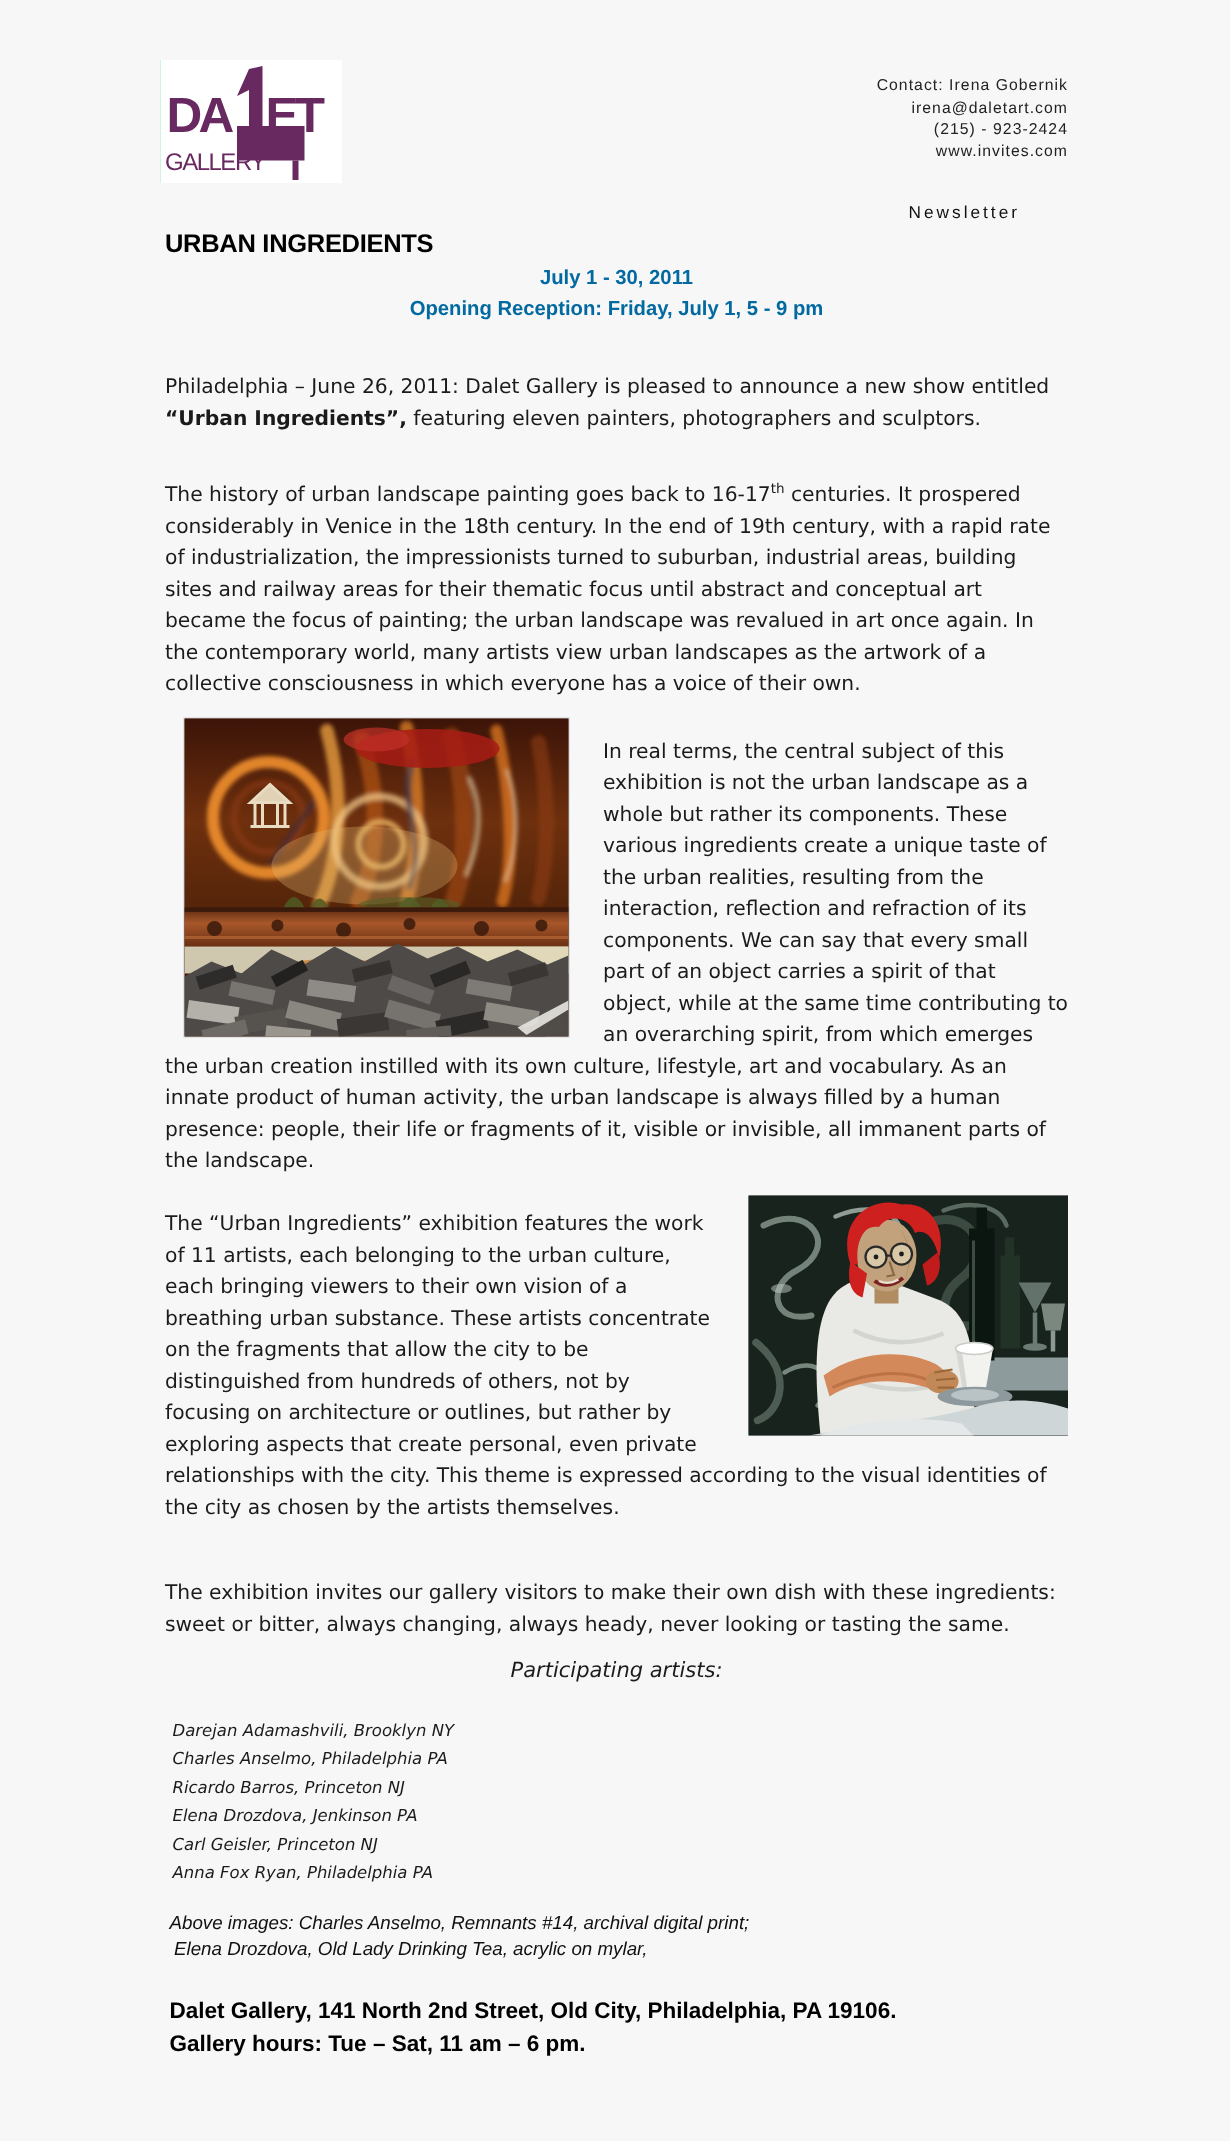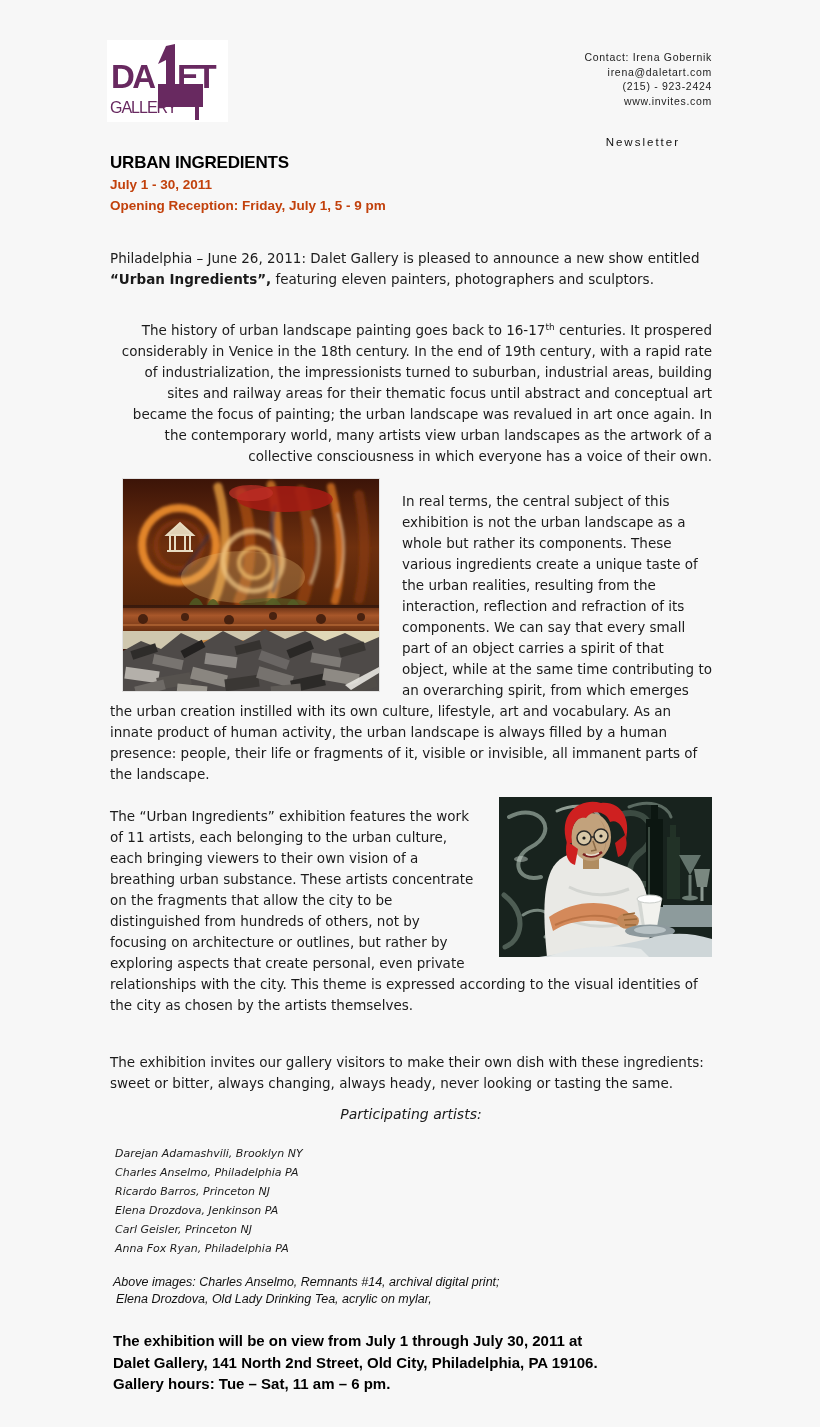--- a/index.html
+++ b/index.html
@@ -29,29 +29,29 @@
     position:absolute;right:140px;top:136px;
     font-family:"Liberation Sans", sans-serif;
     font-size:11.5px;letter-spacing:2px;color:#111;
   }
 
   
   .title-block{top:153px;font-family:"Liberation Sans", sans-serif;}
   .title-block h1{
     margin:0;font-size:17px;font-weight:bold;letter-spacing:-0.2px;color:#000;
   }
-  .title-sub{font-size:13.5px;font-weight:bold;line-height:17.5px;margin-top:3px;color:#c2410c;}
+  .title-sub{font-size:13.5px;font-weight:bold;line-height:17.5px;margin-top:3px;color:#0369a1;text-align:center;}
 
   
   .para{font-size:13.5px;line-height:21px;color:#1b1b1b;margin-top:17px;}
   .para b{font-weight:bold;}
   sup.th{font-size:9px;line-height:0;}
 
   #p-intro{top:231px;}
-  #p-history{top:303px;text-align:right;}
+  #p-history{top:303px;}
   #sec1{top:474px;}
   #sec2{top:789px;}
   #p-invite{top:1035px;}
 
   .artwork1{
     float:left;width:256px;height:212px;margin:4px 22px 6px 12px;
     border:1px solid #e2e2e2;background:#40180a;
   }
   .artwork2{
     float:right;width:213px;height:160px;margin:8px 0 8px 24px;
@@ -295,18 +295,17 @@
       </div>
     </div>
   </div>
 
   <div class="block" id="caption">
     <div class="cap1">Above images:  Charles Anselmo, Remnants #14, archival digital print;</div>
     <div class="cap2">Elena Drozdova, Old Lady Drinking Tea, acrylic on mylar,</div>
   </div>
 
   <div class="block" id="footer">
-    <div>The exhibition will be on view from July 1 through July 30,  2011 at</div>
     <div>Dalet Gallery, 141 North 2nd Street, Old City, Philadelphia, PA 19106.</div>
     <div>Gallery hours: Tue – Sat, 11 am – 6 pm.</div>
   </div>
 
 </div>
 
 </body></html>

